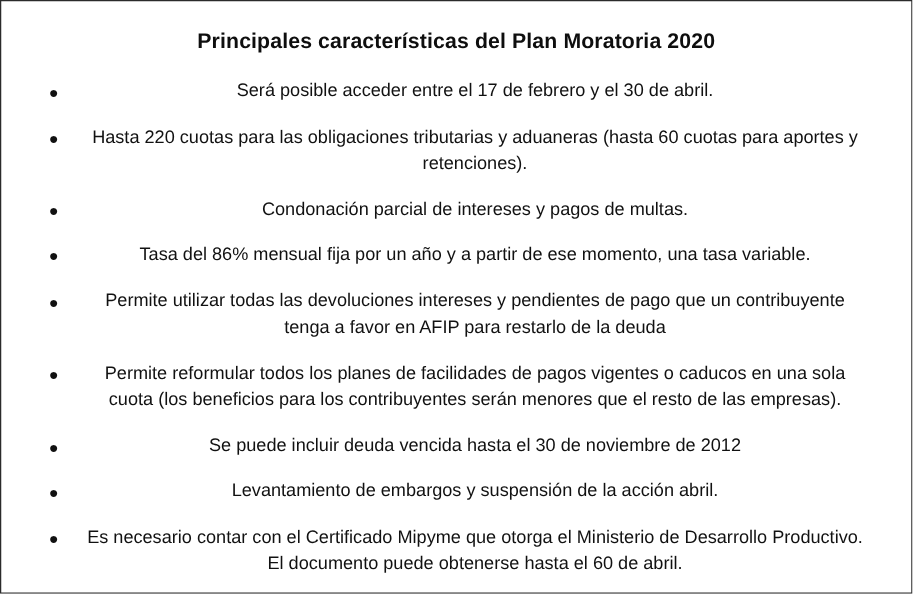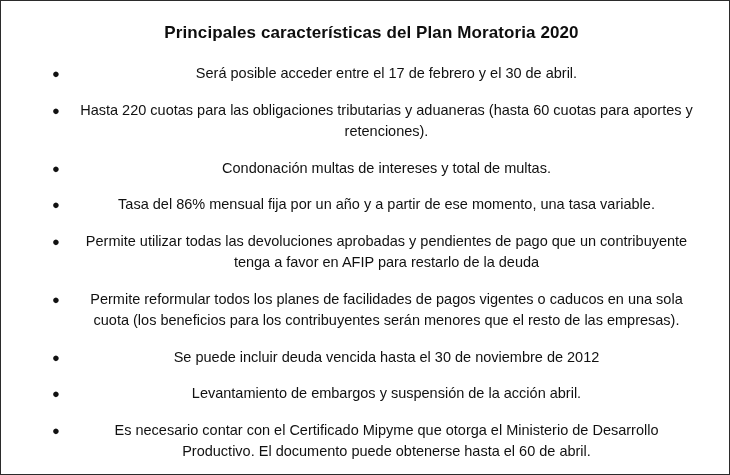--- a/index.html
+++ b/index.html
@@ -13,21 +13,21 @@
     font-family: "Liberation Sans", sans-serif;
     color: #111111;
     overflow: hidden;
   }
   .page {
     box-sizing: border-box;
     width: 730px;
     height: 475px;
     border: 1px solid #2b2b2b;
     background: #ffffff;
-    padding: 16px 26px 10px 39px;
+    padding: 16px 26px 10px 26px;
   }
   .doc-title {
     text-align: center;
     font-size: 17px;
     font-weight: bold;
     color: #0e0e0e;
     letter-spacing: 0.1px;
     margin: 6px 0 20px 0;
   }
   .bullet-list {
@@ -67,29 +67,29 @@
     <li class="bullet-item">
       <span class="bullet-marker">●</span>
       <span class="bullet-text">Será posible acceder entre el 17 de febrero y el 30 de abril.</span>
     </li>
     <li class="bullet-item">
       <span class="bullet-marker">●</span>
       <span class="bullet-text">Hasta 220 cuotas para las obligaciones tributarias y aduaneras (hasta 60 cuotas para aportes y retenciones).</span>
     </li>
     <li class="bullet-item">
       <span class="bullet-marker">●</span>
-      <span class="bullet-text">Condonación multas de intereses y total de multas.</span>
+      <span class="bullet-text">Condonación parcial de intereses y pagos de multas.</span>
     </li>
     <li class="bullet-item">
       <span class="bullet-marker">●</span>
       <span class="bullet-text">Tasa del 86% mensual fija por un año y a partir de ese momento, una tasa variable.</span>
     </li>
     <li class="bullet-item">
       <span class="bullet-marker">●</span>
-      <span class="bullet-text">Permite utilizar todas las devoluciones aprobadas y pendientes de pago que un contribuyente tenga a favor en AFIP para restarlo de la deuda</span>
+      <span class="bullet-text">Permite utilizar todas las devoluciones intereses y pendientes de pago que un contribuyente tenga a favor en AFIP para restarlo de la deuda</span>
     </li>
     <li class="bullet-item">
       <span class="bullet-marker">●</span>
       <span class="bullet-text">Permite reformular todos los planes de facilidades de pagos vigentes o caducos en una sola cuota (los beneficios para los contribuyentes serán menores que el resto de las empresas).</span>
     </li>
     <li class="bullet-item">
       <span class="bullet-marker">●</span>
       <span class="bullet-text">Se puede incluir deuda vencida hasta el 30 de noviembre de 2012</span>
     </li>
     <li class="bullet-item">

